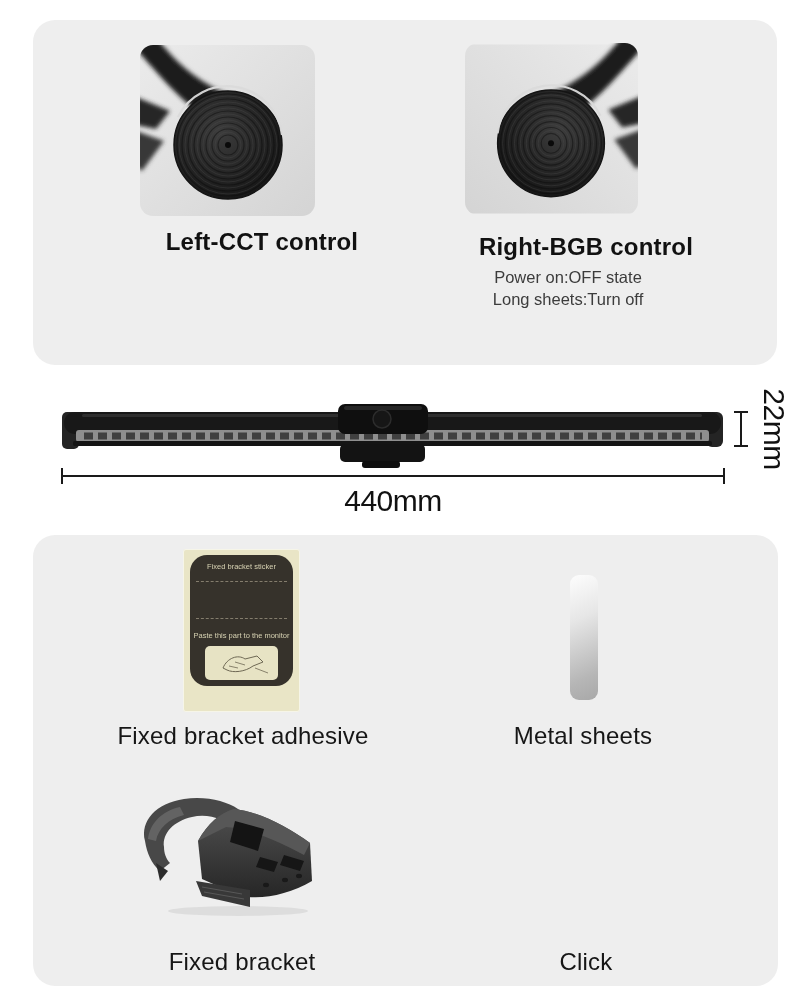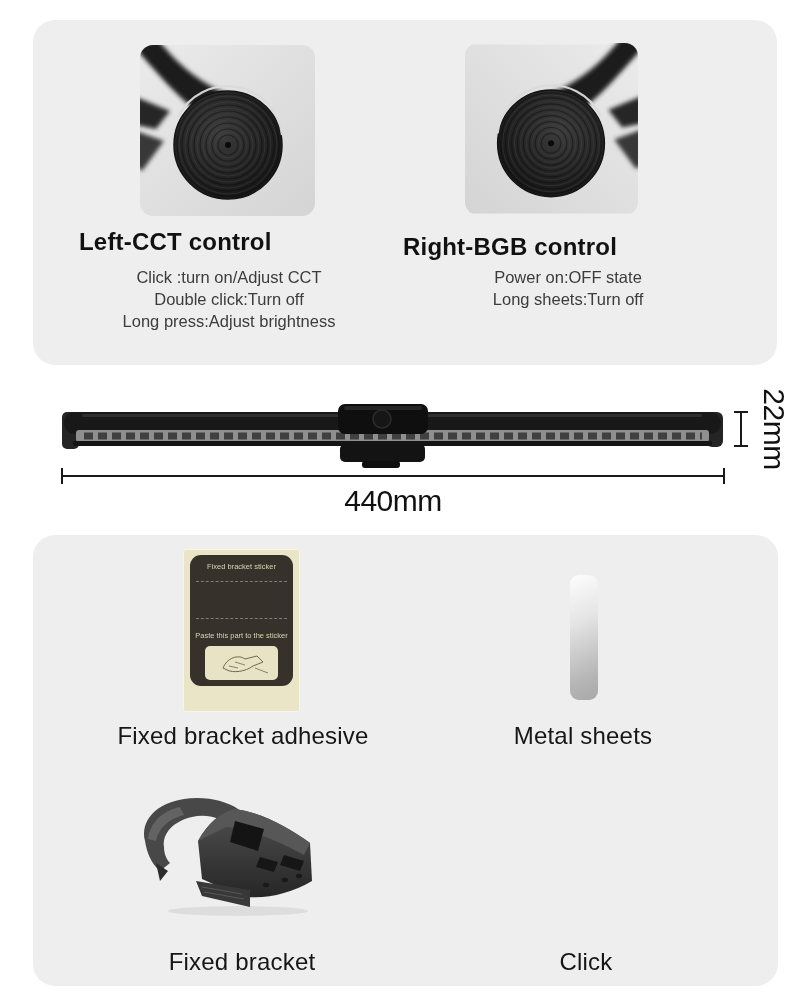--- a/index.html
+++ b/index.html
@@ -10,21 +10,21 @@
   .panel{position:absolute;background:#eeeeee;border-radius:22px;}
   .top-panel{left:33px;top:20px;width:744px;height:345px;}
   .bottom-panel{left:33px;top:535px;width:745px;height:451px;}
 
   .knob-photo{position:absolute;border-radius:13px;overflow:hidden;}
   .knob-photo svg{display:block;width:100%;height:100%;}
   .left-knob{left:107px;top:25px;width:175px;height:171px;}
   .right-knob{left:432px;top:23px;width:173px;height:172px;}
   .right-knob svg{transform:scaleX(-1);}
 
-  .ctl-title{position:absolute;margin:0;width:366px;text-align:left;
+  .ctl-title{position:absolute;margin:0;width:366px;text-align:center;
     font-size:24px;font-weight:700;color:#111111;letter-spacing:0.2px;}
   .left-title{left:46px;top:208px;}
   .right-title{left:370px;top:213px;}
 
   .ctl-lines{position:absolute;width:330px;text-align:center;
     font-size:16.5px;line-height:22px;color:#3c3c3c;}
   .left-lines{left:31px;top:246px;}
   .right-lines{left:365px;top:246px;width:340px;}
 
   .bar-diagram{position:absolute;left:30px;top:385px;width:760px;height:135px;}
@@ -33,21 +33,21 @@
   .item-label{position:absolute;width:300px;text-align:center;
     font-size:24px;color:#161616;letter-spacing:0.2px;}
   .lbl-adhesive{left:60px;top:187px;}
   .lbl-metal{left:400px;top:187px;}
   .lbl-bracket{left:59px;top:413px;}
   .lbl-manual{left:403px;top:413px;}
 
   .adhesive-card{position:absolute;left:150px;top:14px;width:117px;height:163px;
     background:#e9e5c6;border-radius:3px;overflow:hidden;box-shadow:0 0 0 1px rgba(255,255,255,0.6) inset;}
   .adhesive-sticker{position:absolute;left:7px;top:6px;width:103px;height:131px;
-    background:#36322b;border-radius:11px;}
+    background:#36322b;border-radius:17px;}
   .sticker-title{position:absolute;top:7px;left:0;width:100%;text-align:center;
     font-size:7.5px;color:#d6d1b2;}
   .sticker-dash{position:absolute;left:6px;right:6px;border-top:1px dashed #847d6d;height:0;}
   .dash-1{top:26px;} .dash-2{top:63px;}
   .sticker-note{position:absolute;top:76px;left:0;width:100%;text-align:center;
     font-size:7.5px;color:#d6d1b2;}
   .sketch-box{position:absolute;left:15px;top:91px;width:73px;height:34px;
     background:#e7e3c4;border-radius:5px;}
   .sketch-box svg{display:block;width:100%;height:100%;}
 
@@ -152,25 +152,20 @@
           <circle cx="88" cy="100" r="49"></circle>
         </g>
         <circle cx="88" cy="100" r="3" fill="#0a0a0a"></circle>
         <path d="M 38,72 A 55,55 0 0 1 142,90" stroke="#dadada" stroke-width="2.2" fill="none" opacity="0.95"></path>
       </svg>
     </div>
 
     <h2 class="ctl-title left-title">Left-CCT control</h2>
     <h2 class="ctl-title right-title">Right-BGB control</h2>
 
-    <div class="ctl-lines left-lines">
-      <div>Click :turn on/Adjust CCT</div>
-      <div>Double click:Turn off</div>
-      <div>Long press:Adjust brightness</div>
-    </div>
     <div class="ctl-lines right-lines">
       <div>Power on:OFF state</div>
       <div>Long sheets:Turn off</div>
     </div>
   </section>
 
   <svg class="bar-diagram" viewBox="0 0 760 135">
     <g>
       <rect x="32" y="27" width="17" height="37" rx="5" fill="#242424"></rect>
       <rect x="676" y="27" width="17" height="35" rx="6" fill="#242424"></rect>
@@ -201,21 +196,21 @@
     <text class="dim-text" x="734" y="44" text-anchor="middle" transform="rotate(90 734 44)">22mm</text>
   </svg>
 
   <section class="panel bottom-panel">
 
     <div class="adhesive-card">
       <div class="adhesive-sticker">
         <div class="sticker-title">Fixed bracket sticker</div>
         <div class="sticker-dash dash-1"></div>
         <div class="sticker-dash dash-2"></div>
-        <div class="sticker-note">Paste this part to the sticker</div>
+        <div class="sticker-note">Paste this part to the monitor</div>
         <div class="sketch-box">
           <svg viewBox="0 0 73 34">
             <path d="M 18,22 C 22,12 33,8 40,13 L 52,10 L 58,16 L 48,20 C 40,26 28,27 22,24 Z" fill="none" stroke="#6e6854" stroke-width="1"></path>
             <path d="M 30,16 L 40,19 M 50,22 L 63,27 M 24,20 L 33,22" fill="none" stroke="#6e6854" stroke-width="0.8"></path>
           </svg>
         </div>
       </div>
     </div>
     <div class="item-label lbl-adhesive">Fixed bracket adhesive</div>
 

